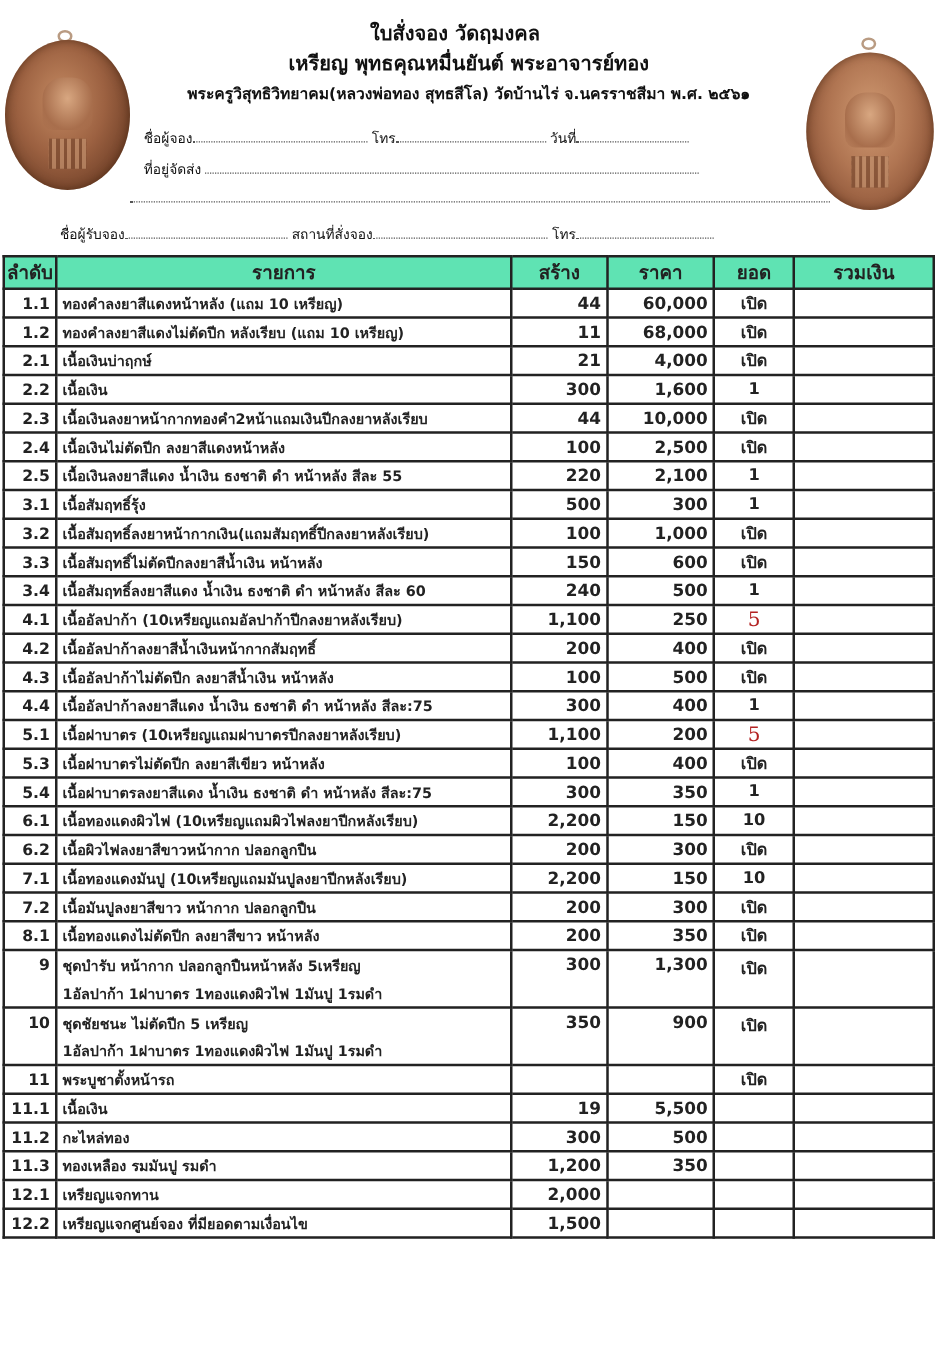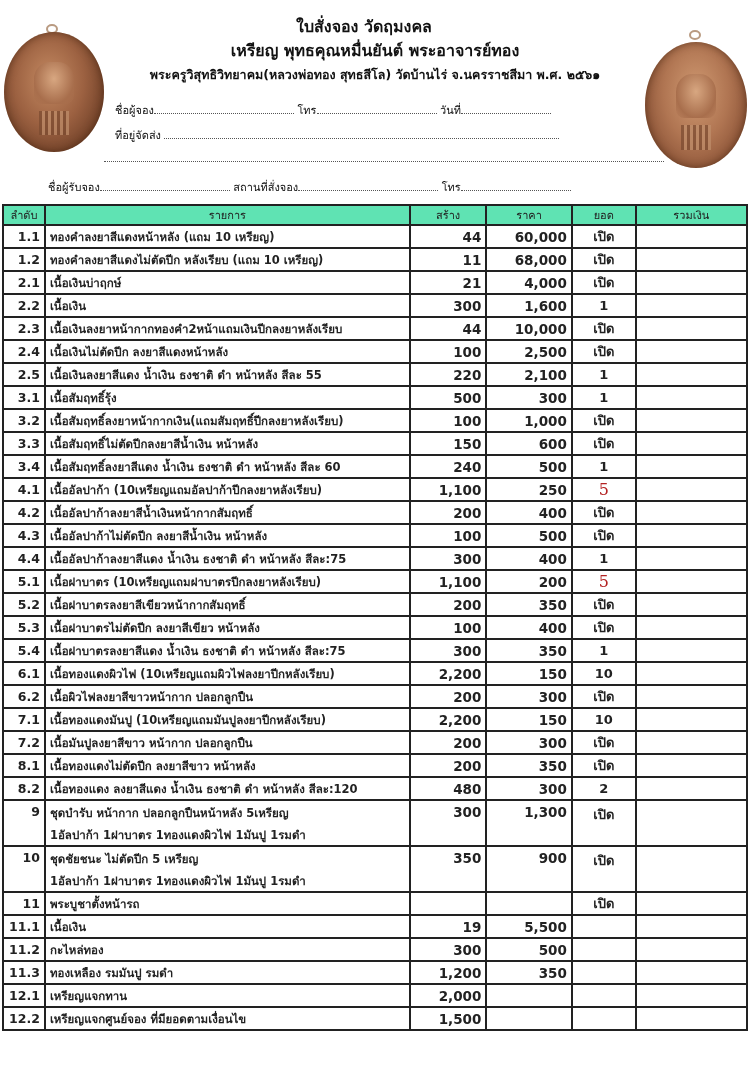--- a/index.html
+++ b/index.html
@@ -23,21 +23,21 @@
                 repeating-linear-gradient(0deg, #7a4a30 0 3px, transparent 3px 6px); opacity: 0.7; }
 
   .title1 { position: absolute; top: 14px; left: 0; width: 728px; text-align: center; font-size: 16px; font-weight: bold; }
   .title2 { position: absolute; top: 38px; left: 0; width: 750px; text-align: center; font-size: 16px; font-weight: bold; }
   .title3 { position: absolute; top: 65px; left: 115px; width: 520px; text-align: center; font-size: 12.5px; font-weight: bold; white-space: nowrap; }
 
   .form-line { position: absolute; font-size: 11px; font-weight: normal; white-space: nowrap; }
   .dots { display: inline-block; border-bottom: 1px dotted #555; height: 10px; vertical-align: baseline; }
 
   table.order { position: absolute; left: 2px; top: 204px; width: 746px; border-collapse: collapse; font-size: 12.5px; }
-  table.order th { background: #5fe3b3; font-weight: normal; font-size: 11px; height: 18px; border: 2px solid #222; color: #222; }
+  table.order th { background: #5fe3b3; font-weight: bold; font-size: 15px; height: 18px; border: 2px solid #222; color: #222; }
   table.order td { border: 2px solid #222; height: 23px; padding: 0 4px; white-space: nowrap; font-weight: bold; color: #222; }
   td.no { text-align: right; width: 42px; padding-right: 2px; }
   td.item { width: 368px; font-size: 11.5px; font-weight: bold; }
   td.made { text-align: right; width: 78px; font-size: 13.5px; padding-right: 6px; }
   td.price { text-align: right; width: 87px; font-size: 13.5px; padding-right: 6px; }
   td.status { text-align: center; width: 66px; color: #c0282a; font-size: 13px; border-radius: 10px; }
   td.status.big { font-size: 16px; font-weight: normal; color: #b32222; font-family: "DejaVu Serif", serif; }
   td.total { width: 117px; }
   tr.tall td { height: 46px; vertical-align: top; padding-top: 3px; }
   td.item .line2 { display: block; margin-top: 4px; }
@@ -212,28 +212,20 @@
       </tr>
       <tr>
         <td class="no">5.1</td>
         <td class="item">เนื้อฝาบาตร (10เหรียญแถมฝาบาตรปีกลงยาหลังเรียบ)</td>
         <td class="made">1,100</td>
         <td class="price">200</td>
         <td class="status big">5</td>
         <td class="total"></td>
       </tr>
       <tr>
-        <td class="no">5.2</td>
-        <td class="item">เนื้อฝาบาตรลงยาสีเขียวหน้ากากสัมฤทธิ์</td>
-        <td class="made">200</td>
-        <td class="price">350</td>
-        <td class="status">เปิด</td>
-        <td class="total"></td>
-      </tr>
-      <tr>
         <td class="no">5.3</td>
         <td class="item">เนื้อฝาบาตรไม่ตัดปีก ลงยาสีเขียว หน้าหลัง</td>
         <td class="made">100</td>
         <td class="price">400</td>
         <td class="status">เปิด</td>
         <td class="total"></td>
       </tr>
       <tr>
         <td class="no">5.4</td>
         <td class="item">เนื้อฝาบาตรลงยาสีแดง น้ำเงิน ธงชาติ ดำ หน้าหลัง สีละ:75</td>
@@ -275,28 +267,20 @@
         <td class="total"></td>
       </tr>
       <tr>
         <td class="no">8.1</td>
         <td class="item">เนื้อทองแดงไม่ตัดปีก ลงยาสีขาว หน้าหลัง</td>
         <td class="made">200</td>
         <td class="price">350</td>
         <td class="status">เปิด</td>
         <td class="total"></td>
       </tr>
-      <tr>
-        <td class="no">8.2</td>
-        <td class="item">เนื้อทองแดง ลงยาสีแดง น้ำเงิน ธงชาติ ดำ หน้าหลัง สีละ:120</td>
-        <td class="made">480</td>
-        <td class="price">300</td>
-        <td class="status">2</td>
-        <td class="total"></td>
-      </tr>
       <tr class="tall">
         <td class="no">9</td>
         <td class="item"><span>ชุดบำรับ หน้ากาก ปลอกลูกปืนหน้าหลัง 5เหรียญ</span><span class="line2">1อัลปาก้า 1ฝาบาตร 1ทองแดงผิวไฟ 1มันปู 1รมดำ</span></td>
         <td class="made">300</td>
         <td class="price">1,300</td>
         <td class="status">เปิด</td>
         <td class="total"></td>
       </tr>
       <tr class="tall">
         <td class="no">10</td>

